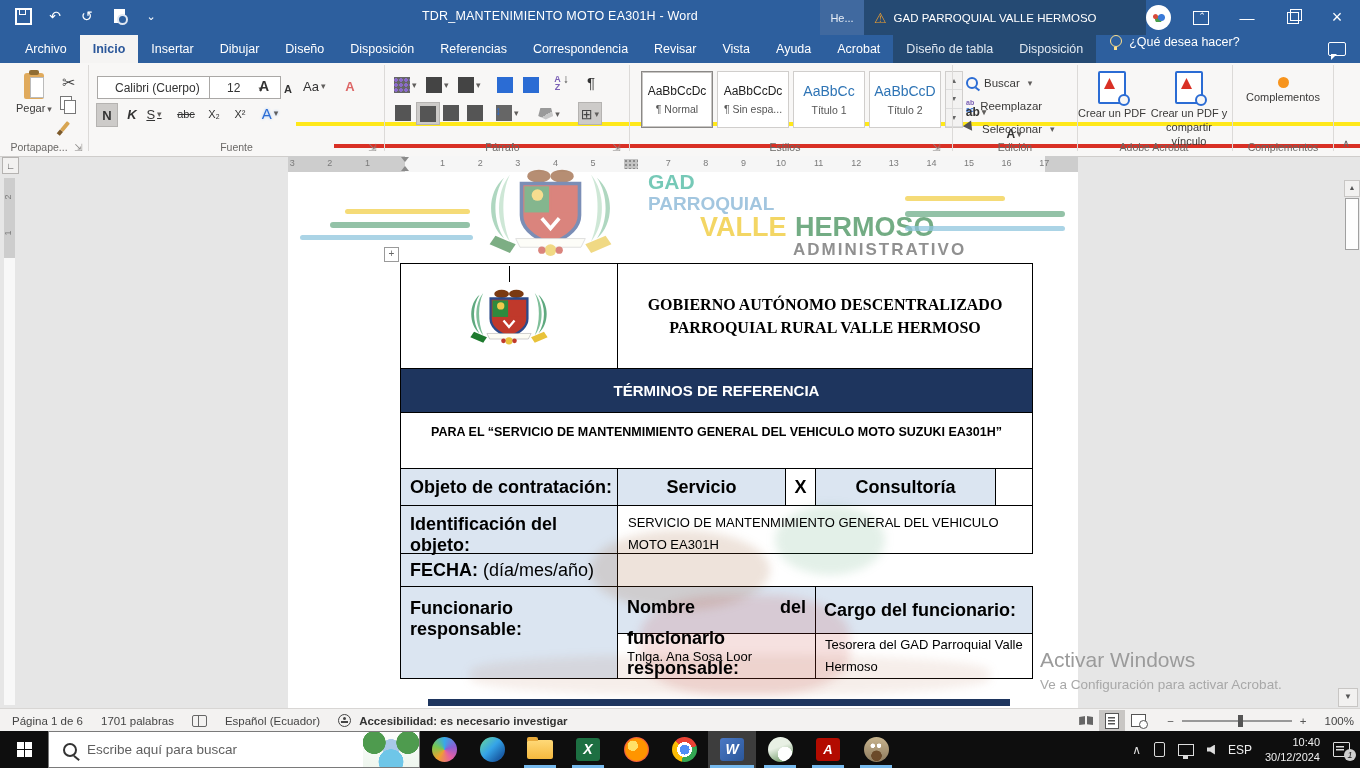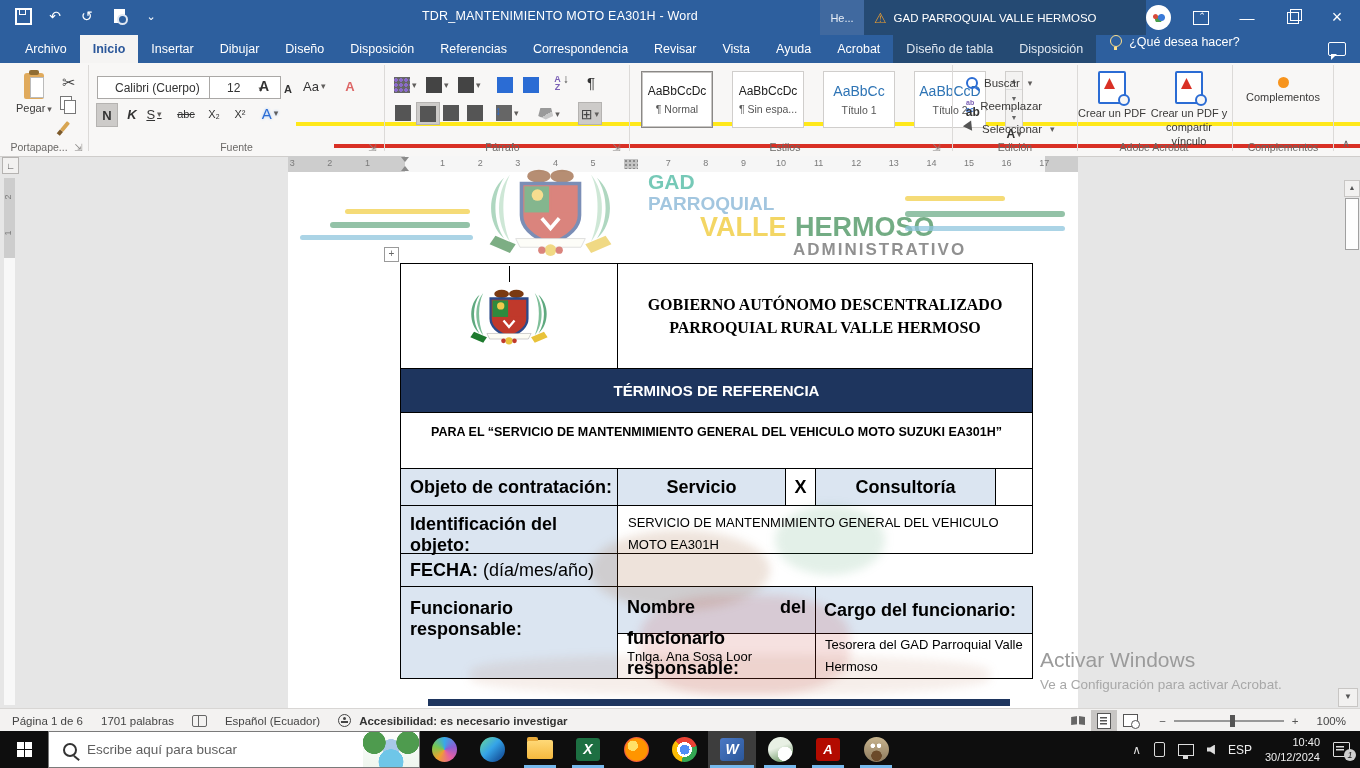--- a/index.html
+++ b/index.html
@@ -341,21 +341,21 @@
     <div class="abs pbtn dd" style="left:538px;top:40px">
         <i class="i-shade"></i>
       </div>
     <div class="abs pbtn dd on" style="left:578px;top:39px">
         <span class="i-borders">⊞</span>
       </div>
     <div class="abs grp-label" style="left:385px;width:235px">Párrafo</div>
     <div class="abs launcher" style="left:610px"></div>
     <div class="abs grp-sep" style="left:629px"></div>
 
-    <div class="abs" style="left:641px;top:8px;display:flex;gap:19px">
+    <div class="abs" style="left:641px;top:8px;display:flex;gap:4px">
       <div class="stcard sel">
         <span class="st-sample">AaBbCcDc</span>
           <span class="st-name">¶ Normal</span>
       </div>
       <div class="stcard">
         <span class="st-sample">AaBbCcDc</span>
           <span class="st-name">¶ Sin espa...</span>
       </div>
       <div class="stcard">
         <span class="st-sample hd">AaBbCc</span>
@@ -556,21 +556,21 @@
         <i class="ic-vprint"></i>
       </span>
     <span class="viewbtn">
         <i class="ic-vweb"></i>
       </span>
     <span style="margin-left:16px;color:#555">−</span>
     <span class="zoomtrack">
         <i class="zoomthumb"></i>
       </span>
     <span style="color:#555">+</span>
-    <span class="sb-item" style="margin-right:14px">100%</span>
+    <span class="sb-item" style="margin-right:6px">100%</span>
   </div>
 
   <div class="taskbar">
     <div class="startbtn">
         <i class="winlogo"></i>
       </div>
     <div class="searchbox">
       <i class="ic-search"></i>
       <span class="search-ph">Escribe aquí para buscar</span>
       <i class="widgetimg"></i>

